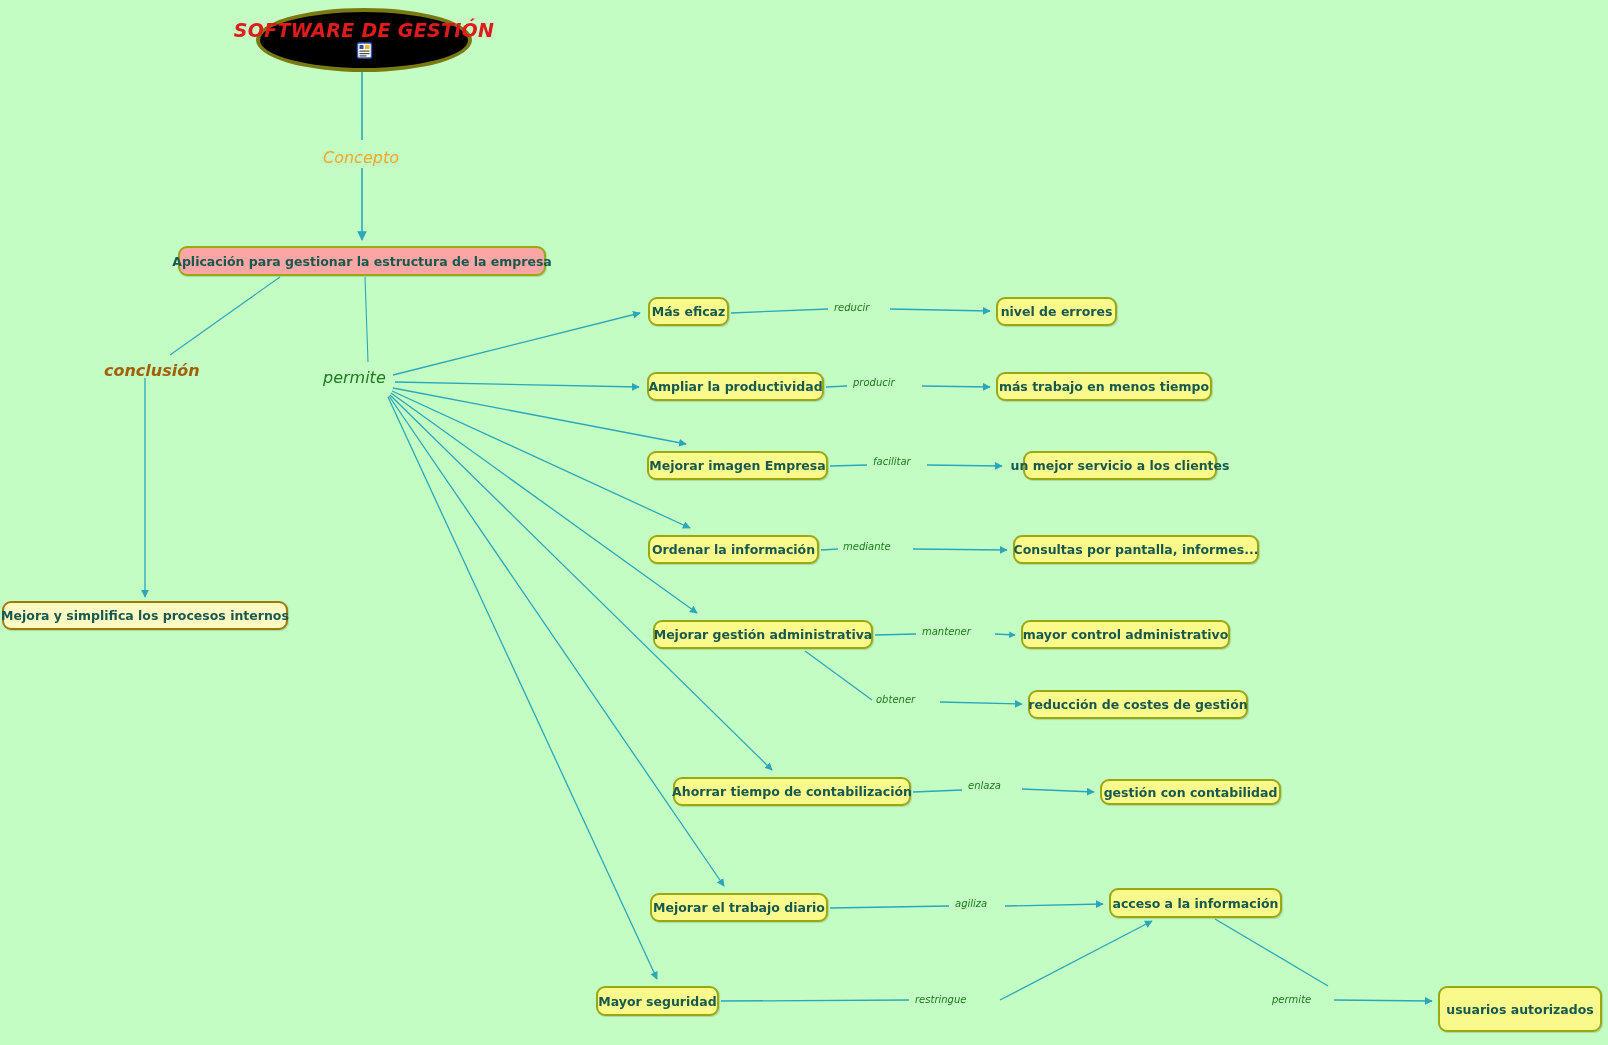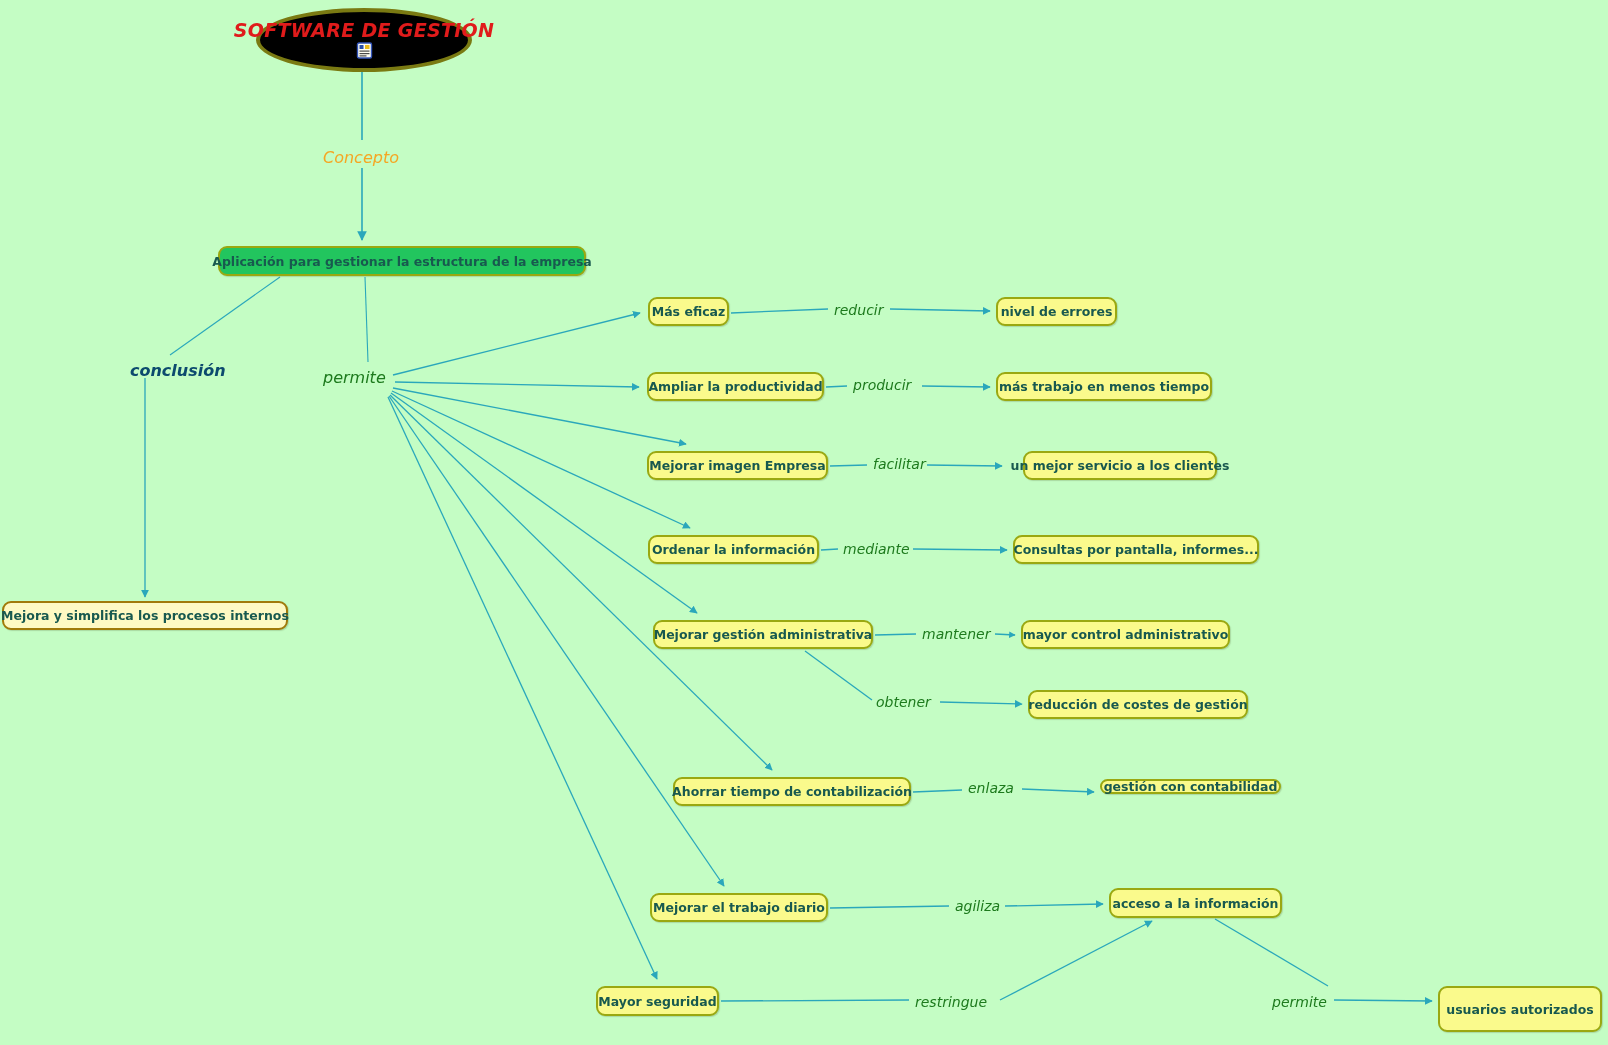--- a/index.html
+++ b/index.html
@@ -63,50 +63,48 @@
     border-radius: 9px;
     border: 2px solid #9aa811;
     font-weight: bold;
     font-size: 12.5px;
     color: #18594f;
     padding: 0 10px;
     font-family: "DejaVu Sans", sans-serif;
     box-shadow: 1px 1px 1px rgba(90,110,60,0.25);
   }
   .box.peach {
-    background: #22c55e;
-    margin-left: 40px;
+    background: #fca5a5;
   }
   .box.yellow {
     background: #fafa8c;
   }
   .box.gold {
     background: #fef9c3;
     border-color: #a07a09;
   }
   
   .link-label {
     position: absolute;
     font-style: italic;
-    font-size: 14px;
+    font-size: 10px;
     white-space: nowrap;
     font-family: "DejaVu Sans", sans-serif;
   }
   .link-label.green {
     color: #1d7a1d;
   }
   .link-label.orange {
     color: #f5a623;
     font-size: 16px;
   }
   .link-label.red {
-    color: #0c4a6e;
+    color: #a16207;
     font-weight: bold;
     font-size: 16px;
-    margin-left: 26px;
   }
   .link-label.hub {
     color: #1d7a1d;
     font-size: 16px;
   }
 </style>
 </head>
 <body style="background: rgb(196, 253, 196);">
 
 <div id="canvas">
@@ -222,21 +220,21 @@
       </div>
       <div class="node box yellow" style="left: 1021px; top: 620px; width: 209px; height: 29px;">
         <span>mayor control administrativo</span>
       </div>
       <div class="node box yellow" style="left: 1028px; top: 690px; width: 220px; height: 29px;">
         <span>reducción de costes de gestión</span>
       </div>
       <div class="node box yellow" style="left: 673px; top: 777px; width: 238px; height: 29px;">
         <span>Ahorrar tiempo de contabilización</span>
       </div>
-      <div class="node box yellow" style="left: 1100px; top: 779px; width: 181px; height: 15px;">
+      <div class="node box yellow" style="left: 1100px; top: 779px; width: 181px; height: 26px;">
         <span>gestión con contabilidad</span>
       </div>
       <div class="node box yellow" style="left: 650px; top: 893px; width: 178px; height: 29px;">
         <span>Mejorar el trabajo diario</span>
       </div>
       <div class="node box yellow" style="left: 1109px; top: 888px; width: 173px; height: 30px;">
         <span>acceso a la información</span>
       </div>
       <div class="node box yellow" style="left: 596px; top: 986px; width: 123px; height: 30px;">
         <span>Mayor seguridad</span>

